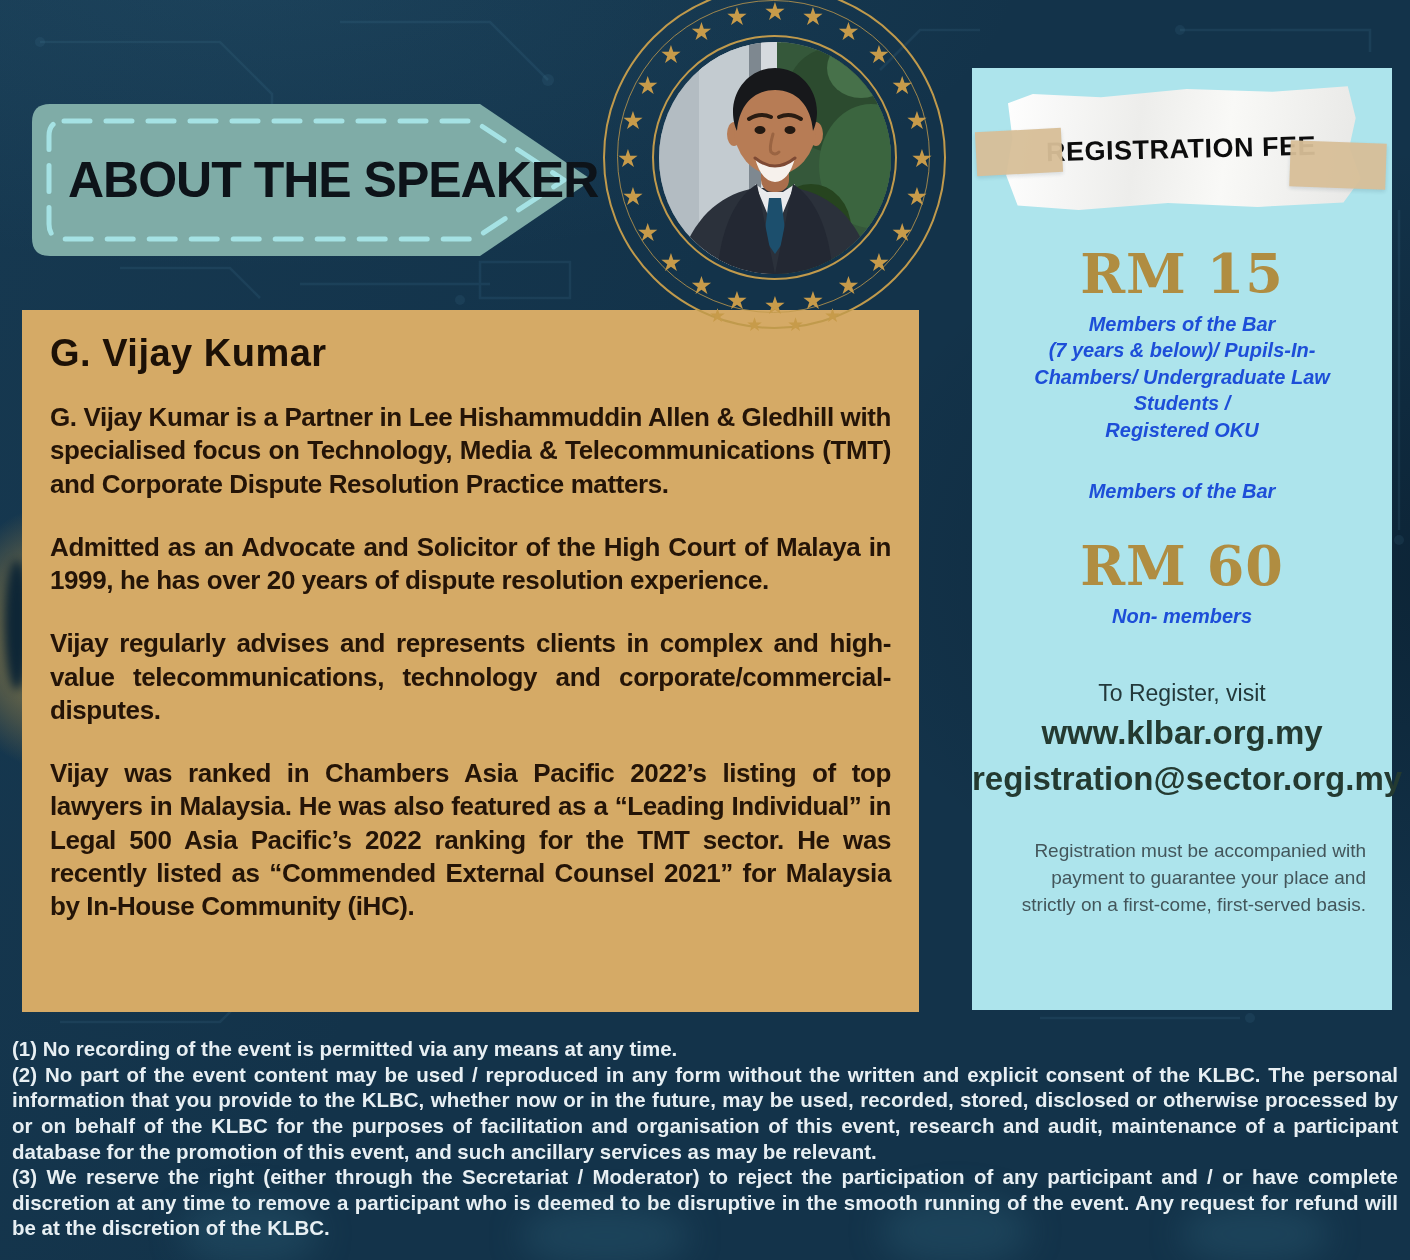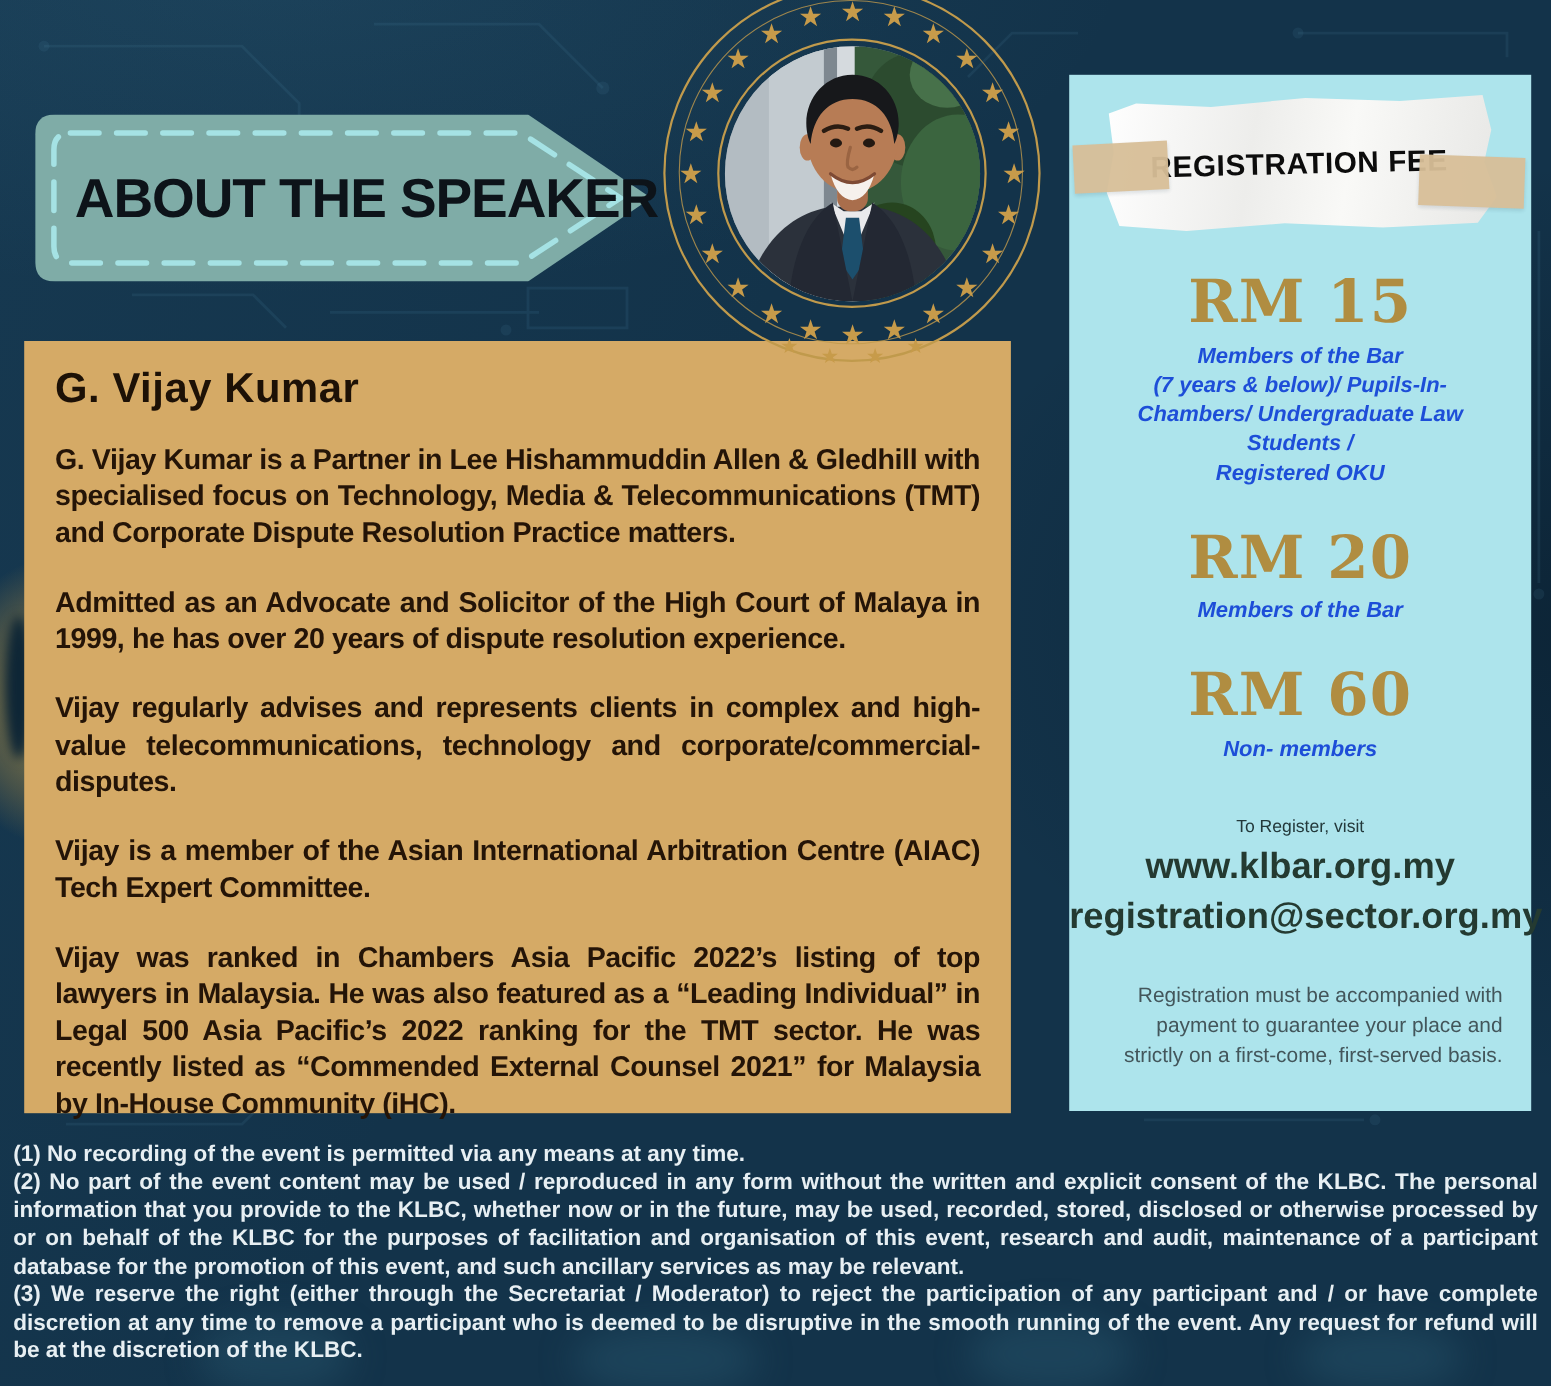--- a/index.html
+++ b/index.html
@@ -73,21 +73,21 @@
   .tape.right{right:6px;top:74px;width:96px;height:46px;transform:rotate(2deg);}
   .fees{position:absolute;left:0;top:178px;width:100%;}
   .fee-price{
     font-family:"DejaVu Serif","Liberation Serif",serif;
     font-size:54px;font-weight:700;color:#b08d41;letter-spacing:1px;line-height:1.05;
   }
   .fee-caption{margin-top:8px;font-size:20px;font-weight:700;font-style:italic;
     color:#1d4ed8;line-height:1.33;}
   .fee-block{margin-bottom:34px;}
   .register{margin-top:46px;color:#1f3538;}
-  .register .plain{font-size:16px;line-height:1.5;color:#23393b;}
+  .register .plain{font-size:23px;line-height:1.5;color:#23393b;}
   .register .strong{font-size:33px;font-weight:700;line-height:1.4;color:#243a31;cursor:pointer;}
   .panel-note{
     margin:36px auto 0 auto;width:368px;font-size:19px;line-height:1.42;color:#43565b;text-align:right;
   }
   
   .terms{position:absolute;left:12px;top:1036px;width:1386px;z-index:3;color:#e7eff3;}
   .terms p{margin:0;font-size:20.5px;font-weight:700;line-height:1.25;
     text-align:justify;text-align-last:left;}
 </style>
 </head>
@@ -124,21 +124,20 @@
   <div class="blob" style="left:880px;top:1196px;width:150px;height:70px;"></div>
   <div class="blob" style="left:1180px;top:1204px;width:150px;height:60px;"></div>
   <div class="glow"></div>
   <div class="glow-core"></div>
 
   <section class="bio">
     <h1>G. Vijay Kumar</h1>
     <p>G. Vijay Kumar is a Partner in Lee Hishammuddin Allen &amp; Gledhill with specialised focus on Technology, Media &amp; Telecommunications (TMT) and Corporate Dispute Resolution Practice matters.</p>
     <p>Admitted as an Advocate and Solicitor of the High Court of Malaya in 1999, he has over 20 years of dispute resolution experience.</p>
     <p>Vijay regularly advises and represents clients in complex and high-value telecommunications, technology and corporate/commercial-disputes.</p>
-    <p>Vijay is a member of the Asian International Arbitration Centre (AIAC) Tech Expert Committee.</p>
     <p>Vijay was ranked in Chambers Asia Pacific 2022’s listing of top lawyers in Malaysia. He was also featured as a “Leading Individual” in Legal 500 Asia Pacific’s 2022 ranking for the TMT sector. He was recently listed as “Commended External Counsel 2021” for Malaysia by In-House Community (iHC).</p>
   </section>
 
   <div class="banner">
     <svg width="562" height="152" viewBox="0 0 562 152">
       <path d="M18 0 H448 L560 76 L448 152 H18 Q0 152 0 134 V18 Q0 0 18 0 Z" fill="#7faca7"></path>
       <path d="M32 17 H442 L532 76 L442 135 H32 Q17 135 17 120 V32 Q17 17 32 17 Z" fill="none" stroke="#a5e2e4" stroke-width="5" stroke-linecap="round" stroke-dasharray="26 16"></path>
     </svg>
     <div class="banner-label">ABOUT THE SPEAKER</div>
   </div>
@@ -155,21 +154,20 @@
         <div class="fee-price">RM 15</div>
         <div class="fee-caption">
           <div>Members of the Bar</div>
           <div>(7 years &amp; below)/ Pupils-In-</div>
           <div>Chambers/ Undergraduate Law</div>
           <div>Students /</div>
           <div>Registered OKU</div>
         </div>
       </div>
       <div class="fee-block">
-        <div class="fee-price">RM 20</div>
         <div class="fee-caption">Members of the Bar</div>
       </div>
       <div class="fee-block">
         <div class="fee-price">RM 60</div>
         <div class="fee-caption">Non- members</div>
       </div>
 
       <div class="register">
         <div class="plain">To Register, visit</div>
         <div class="strong">www.klbar.org.my</div>

